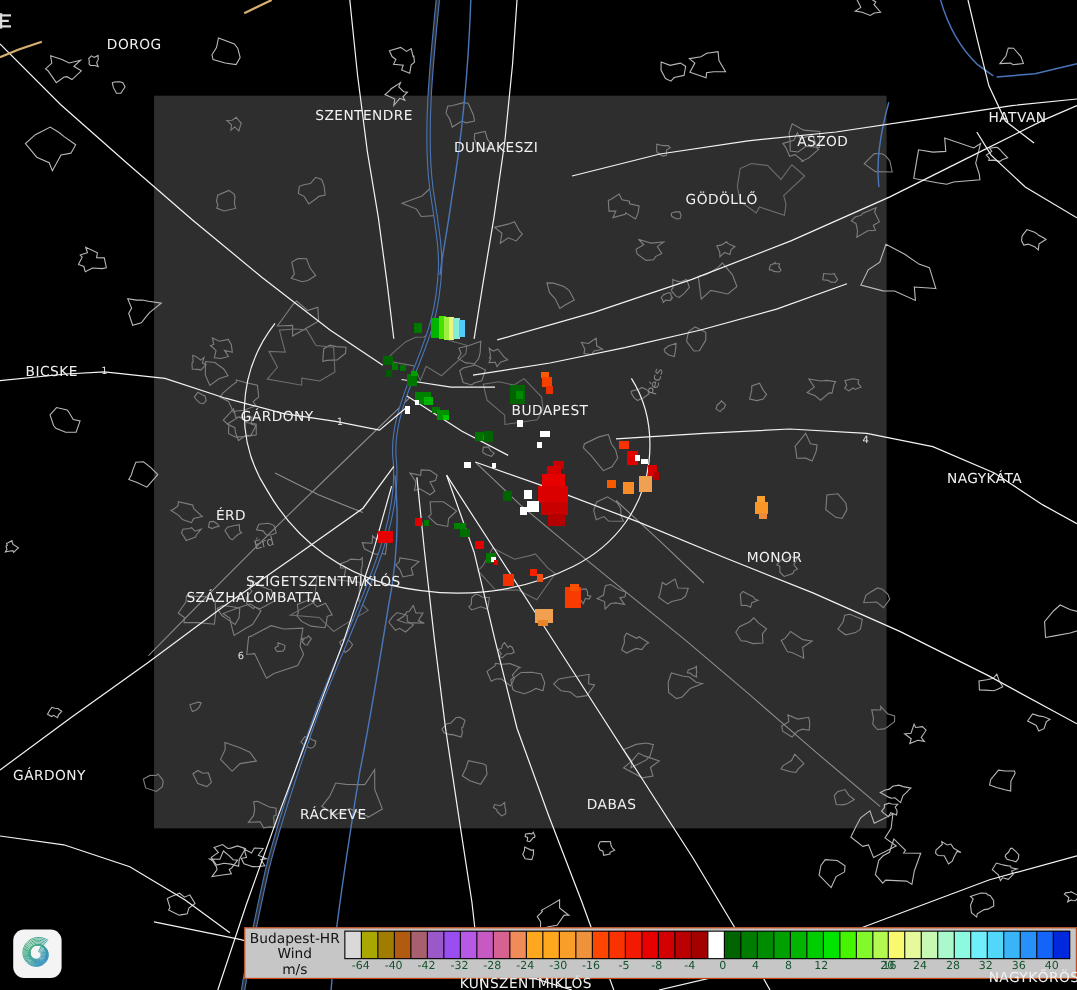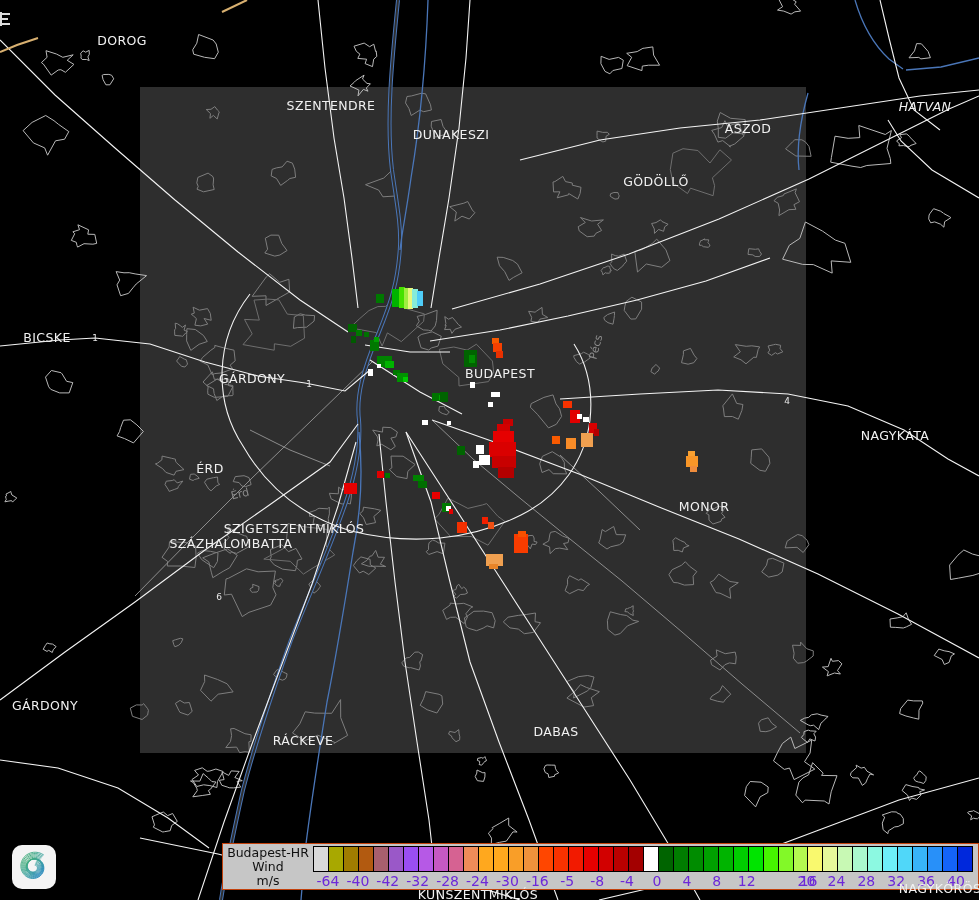--- a/index.html
+++ b/index.html
@@ -16,21 +16,21 @@
   .road-marker{position:absolute;transform:translate(-50%,-50%);color:#e6e6e6;
                font-size:9px;z-index:8;}
   #labels-layer{position:absolute;inset:0;z-index:22;pointer-events:none;}
   #legend{position:absolute;left:222px;top:843px;width:757px;height:47px;
           background:#c6c6c6;border:1px solid #c2410c;box-sizing:border-box;z-index:20;}
   #legend-product{position:absolute;left:0;top:2px;width:90px;text-align:center;
                   color:#111;font-size:12.5px;line-height:14px;}
   #colorbar{position:absolute;left:90px;top:2px;width:660px;height:26px;display:flex;
             background:#000;padding:1px;gap:1px;box-sizing:border-box;}
   .cbar-cell{flex:1 1 auto;}
-  .tick{position:absolute;top:29px;transform:translateX(-50%);font-size:14px;color:#6d28d9;}
+  .tick{position:absolute;top:29px;transform:translateX(-50%);font-size:10px;color:#14532d;}
   #logo{position:absolute;left:12px;top:845px;width:44px;height:44px;background:#f4f4f4;
         border-radius:10px;z-index:21;}
   #logo svg{position:absolute;left:0;top:0;}
 </style>
 </head>
 <body>
 
 <div id="screen">
 
   <svg id="map-svg" width="979" height="900" viewBox="0 0 979 900">
@@ -313,21 +313,21 @@
     <i style="left:0;top:1px;width:10px;height:2px;"></i>
     <i style="left:0;top:6px;width:8px;height:2px;"></i>
     <i style="left:0;top:11px;width:10px;height:2px;"></i>
   </div>
 
   <div id="labels-layer">
       <div class="city-label" style="left: 122px; top: 40px;">DOROG</div>
       <div class="city-label" style="left: 331px; top: 105px;">SZENTENDRE</div>
       <div class="city-label" style="left: 451px; top: 134px;">DUNAKESZI</div>
       <div class="city-label" style="left: 748px; top: 128px;">ASZOD</div>
-      <div class="city-label" style="left: 925px; top: 106px; font-style: italic;">HATVAN</div>
+      <div class="city-label" style="left: 925px; top: 106px;">HATVAN</div>
       <div class="city-label" style="left: 656px; top: 181px;">GÖDÖLLŐ</div>
       <div class="city-label" style="left: 47px; top: 337px;">BICSKE</div>
       <div class="city-label" style="left: 252px; top: 378px;">GÁRDONY</div>
       <div class="city-label" style="left: 500px; top: 373px;">BUDAPEST</div>
       <div class="city-label" style="left: 895px; top: 435px;">NAGYKÁTA</div>
       <div class="city-label" style="left: 210px; top: 468px;">ÉRD</div>
       <div class="city-label" style="left: 704px; top: 506px;">MONOR</div>
       <div class="city-label" style="left: 294px; top: 528px;">SZIGETSZENTMIKLÓS</div>
       <div class="city-label" style="left: 231px; top: 543px;">SZÁZHALOMBATTA</div>
       <div class="city-label" style="left: 45px; top: 705px;">GÁRDONY</div>

